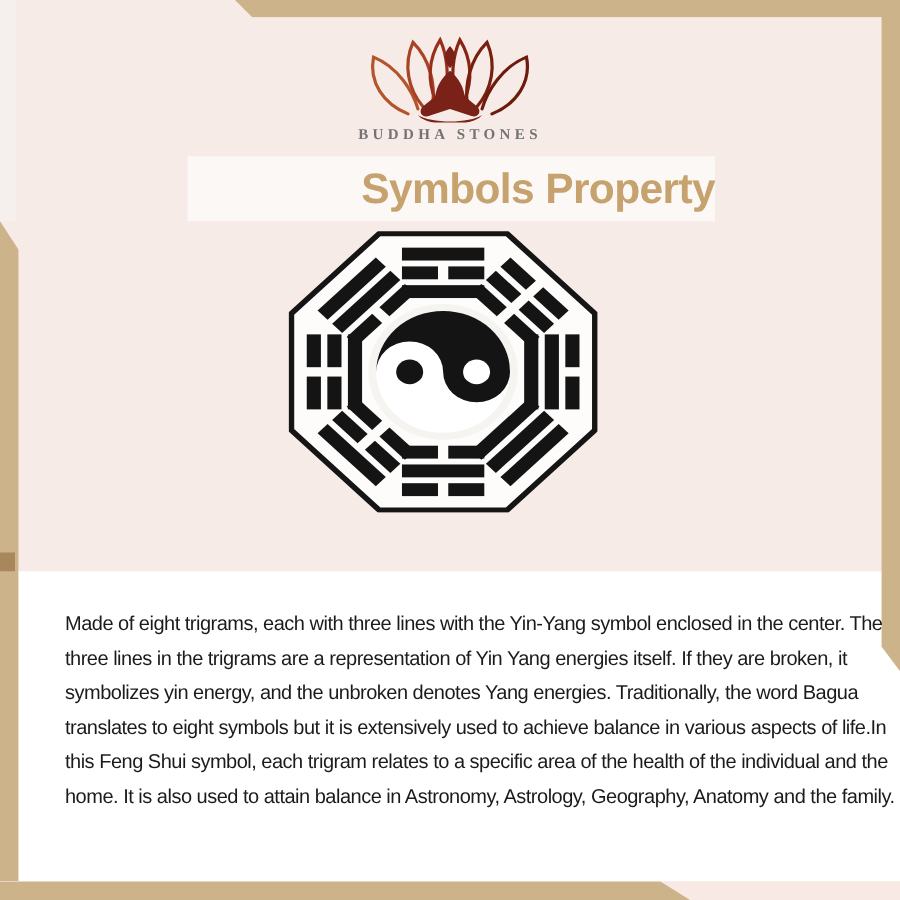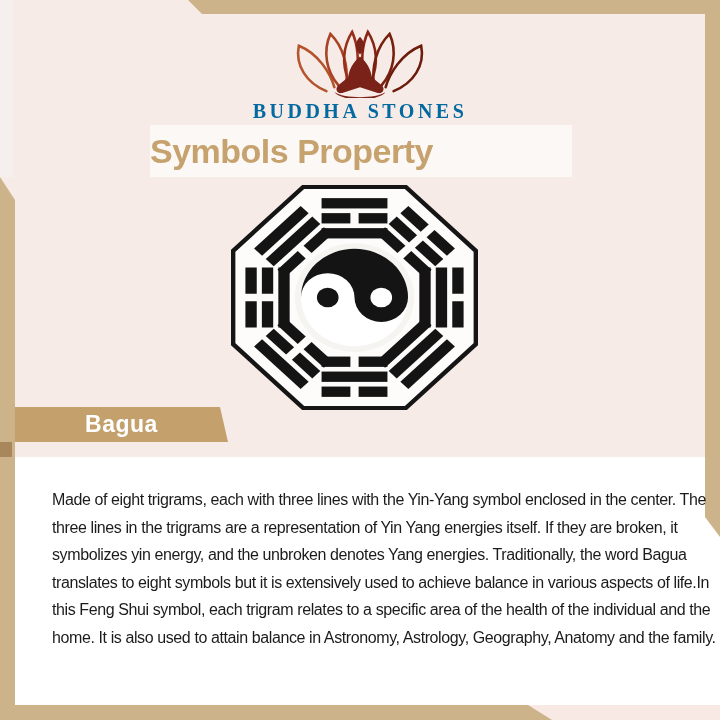--- a/index.html
+++ b/index.html
@@ -16,24 +16,24 @@
   .left-strip{position:absolute;left:0;top:177px;width:15px;height:528px;background:var(--band-tan,#cdb389);
             clip-path:polygon(0 0,100% 23px,100% 100%,0 100%);}
   .dark-square{position:absolute;left:0;top:442px;width:12px;height:15px;background:var(--dark-accent,#a8875c);}
   .bottom-band{position:absolute;left:0;top:705px;width:720px;height:15px;background:#f8e9e4;}
   .bottom-band .tan{position:absolute;left:0;top:0;width:720px;height:15px;background:var(--band-tan,#cdb389);
             clip-path:polygon(0 0,528px 0,552px 100%,0 100%);}
 
   
   .logo{position:absolute;left:290px;top:24px;width:140px;height:74px;}
   .brand-name{position:absolute;left:0;top:100px;width:720px;text-align:center;
-            font-family:"Liberation Serif",serif;font-size:20px;font-weight:700;
-            letter-spacing:3.5px;color:#0369a1;}
+            font-family:"Liberation Serif",serif;font-size:12px;font-weight:700;
+            letter-spacing:3.5px;color:#737373;}
   .title-banner{position:absolute;left:150px;top:125px;width:422px;height:52px;background:#fcf8f5;}
-  .title-banner .title{width:100%;text-align:left;font-size:34px;font-weight:700;line-height:52px;
+  .title-banner .title{width:100%;text-align:right;font-size:34px;font-weight:700;line-height:52px;
             color:var(--title-tan,#c6a26e);letter-spacing:-0.5px;border-radius:14px;}
 
   
   .bagua-wrap{position:absolute;left:231px;top:185px;width:247px;height:225px;}
 
   
   .ribbon{position:absolute;left:15px;top:407px;width:213px;height:35px;background:var(--ribbon-tan,#c4a06d);
             clip-path:polygon(0 0,205px 0,100% 100%,0 100%);}
   .ribbon .ribbon-label{width:100%;text-align:center;color:#ffffff;font-size:23px;font-weight:700;
             line-height:35px;letter-spacing:0.5px;}
@@ -140,19 +140,16 @@
         </g>
         <g transform="rotate(315 120 120)">
           <rect x="88" y="14" width="64" height="11" fill="#141414"></rect>
           <rect x="88" y="30" width="64" height="11" fill="#141414"></rect>
           <rect x="88" y="46" width="28" height="11" fill="#141414"></rect>
           <rect x="124" y="46" width="28" height="11" fill="#141414"></rect>
         </g>
       </svg>
   </div>
 
-  <div class="ribbon">
-    <div class="ribbon-label">Bagua</div>
-  </div>
 
   <div class="description">Made of eight trigrams, each with three lines with the Yin-Yang symbol enclosed in the center. The three lines in the trigrams are a representation of Yin Yang energies itself. If they are broken, it symbolizes yin energy, and the unbroken denotes Yang energies. Traditionally, the word Bagua translates to eight symbols but it is extensively used to achieve balance in various aspects of life.In this Feng Shui symbol, each trigram relates to a specific area of the health of the individual and the home. It is also used to attain balance in Astronomy, Astrology, Geography, Anatomy and the family.</div>
 
 </div>
 
 </body></html>

